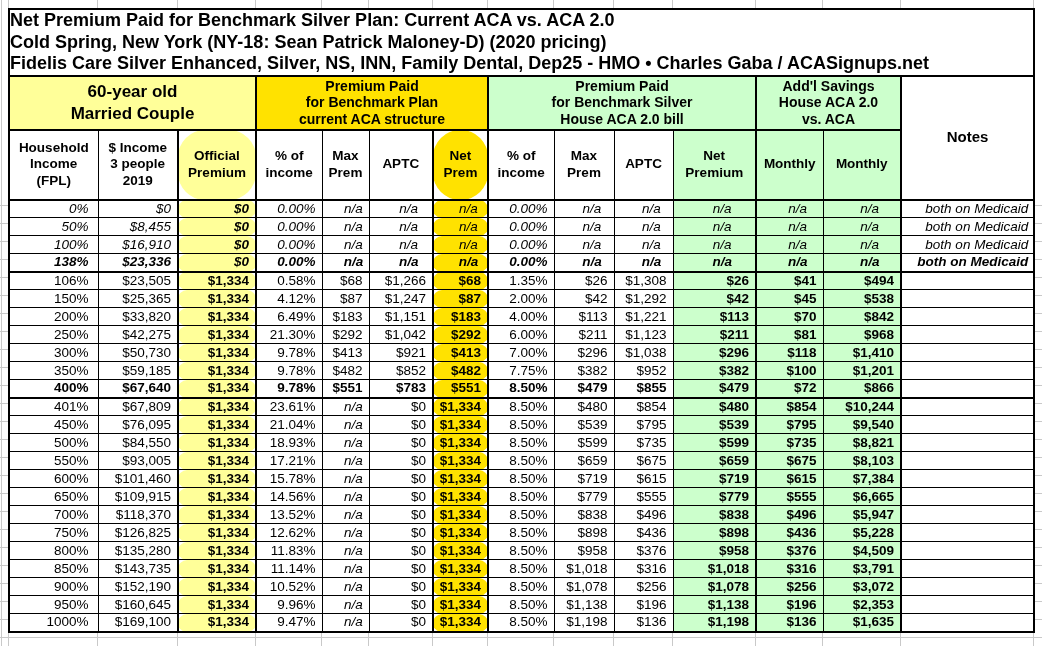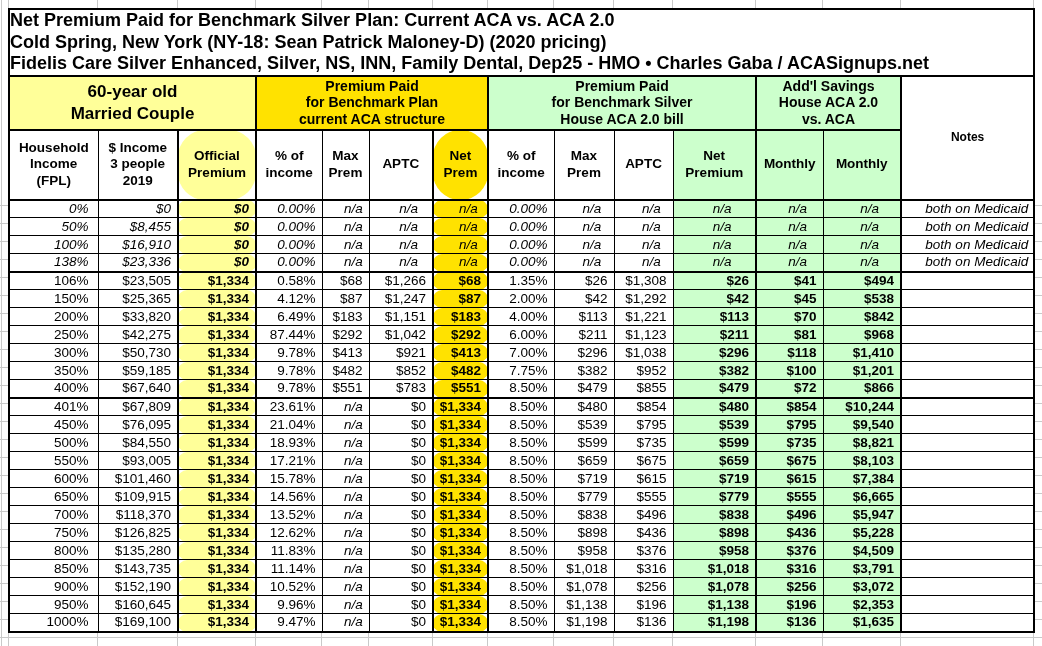--- a/index.html
+++ b/index.html
@@ -27,41 +27,41 @@
 
   
   .title-cell{height:64px;text-align:left;border-bottom-width:2px;}
   .title-line{font-weight:bold;font-size:18px;line-height:21.5px;white-space:nowrap;}
 
   
   tr.group-row{height:54px;}
   .g{border-width:2px;font-weight:bold;font-size:14px;line-height:16.5px;
      text-align:center;white-space:pre-line;}
   .g-household{font-size:17px;line-height:22px;}
-  .notes-h{background:#fff;font-size:12px;}
+  .notes-h{background:#fff;font-size:15px;}
 
   
   tr.colhead-row{height:70px;}
   .ch{font-weight:bold;font-size:13.5px;line-height:16.5px;text-align:center;
       white-space:pre-line;border-bottom-width:2px;}
 
   
   tbody tr{height:18px;}
   tbody td{font-size:13.5px;line-height:16px;}
   .num{text-align:right;padding-right:6px;}
   .c-fpl{padding-right:9px;}
   .strong{font-weight:bold;}
   .hl-pyellow{background:var(--pale-yellow);}
   .hl-byellow{background:var(--bright-yellow);}
   .hl-green{background:var(--pale-green);}
   .thickL{border-left-width:2px;border-radius:27px;}
   .thickR{border-right-width:2px;}
   td.na{text-align:center;font-style:italic;font-weight:normal;padding-right:0;padding-left:16px;}
   tr.medicaid td{font-style:italic;}
-  tr.group-end td{border-bottom-width:2px;}
+  tr.group-end td{border-bottom-width:2px;font-weight:bold;}
   .c-notes{text-align:right;padding-right:5px;font-style:italic;white-space:nowrap;}
 </style>
 </head>
 <body>
 
 <div id="bg-grid">
     <div class="vline" style="left: 1px;"></div>
     <div class="vline" style="left: 8px;"></div>
     <div class="vline" style="left: 97px;"></div>
     <div class="vline" style="left: 177px;"></div>
@@ -280,21 +280,21 @@
         <td class="num">$1,221</td>
         <td class="num strong hl-green thickR">$113</td>
         <td class="num strong hl-green">$70</td>
         <td class="num strong hl-green thickR">$842</td>
         <td class="c-notes"></td>
       </tr>
       <tr>
         <td class="num c-fpl">250%</td>
         <td class="num">$42,275</td>
         <td class="num strong hl-pyellow thickL thickR">$1,334</td>
-        <td class="num">87.44%</td>
+        <td class="num">21.30%</td>
         <td class="num">$292</td>
         <td class="num">$1,042</td>
         <td class="num strong hl-byellow thickL thickR">$292</td>
         <td class="num">6.00%</td>
         <td class="num">$211</td>
         <td class="num">$1,123</td>
         <td class="num strong hl-green thickR">$211</td>
         <td class="num strong hl-green">$81</td>
         <td class="num strong hl-green thickR">$968</td>
         <td class="c-notes"></td>

